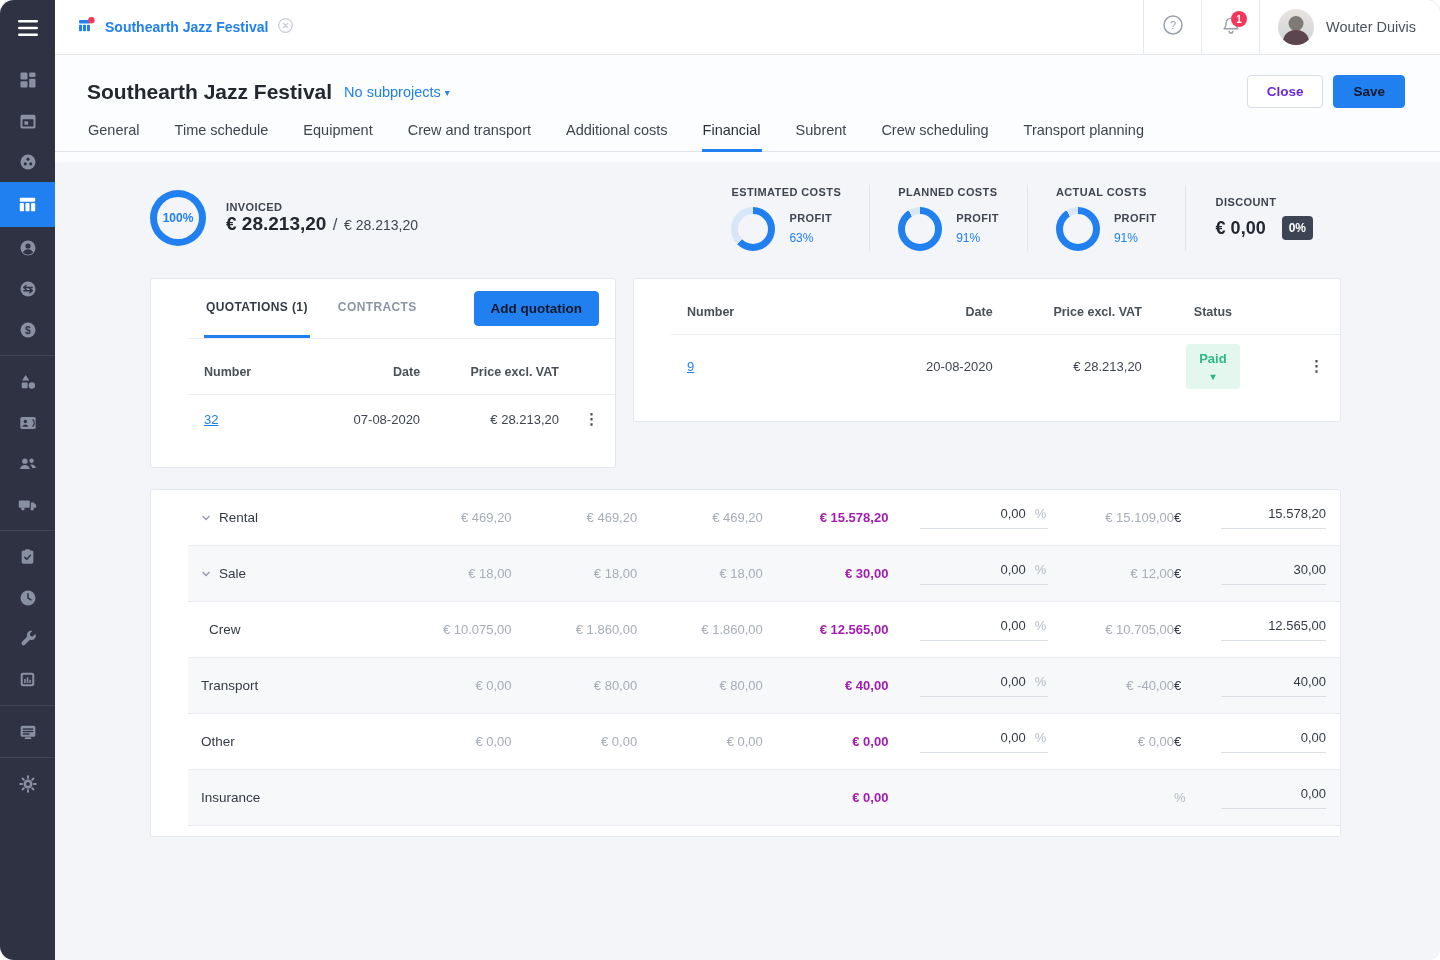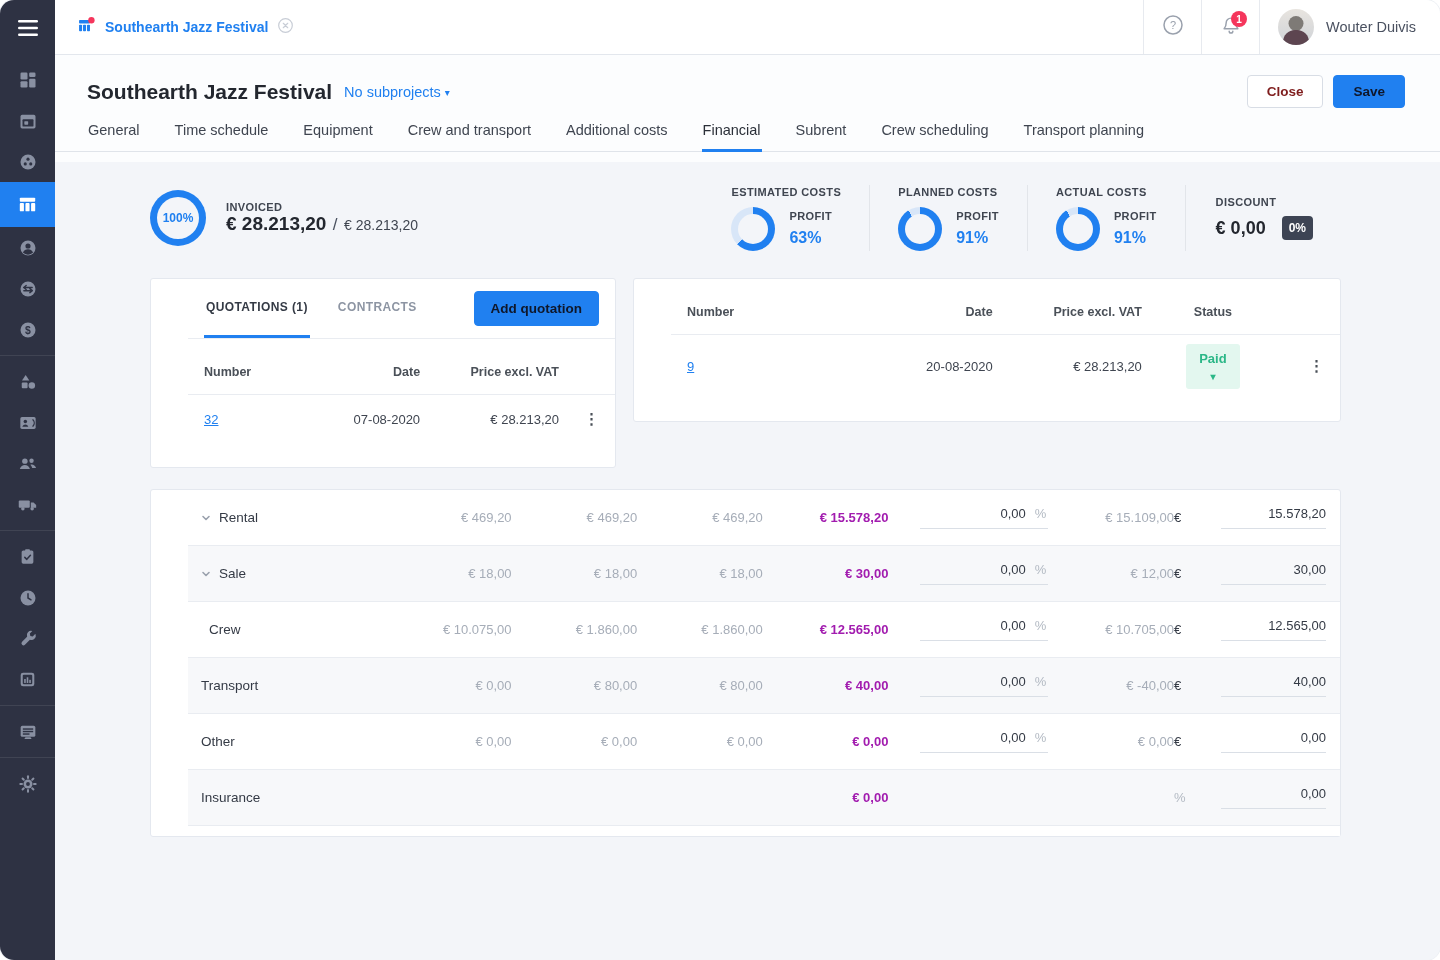--- a/index.html
+++ b/index.html
@@ -35,21 +35,21 @@
   .avatar::after{content:"";position:absolute;left:50%;top:21px;transform:translateX(-50%);width:26px;height:16px;border-radius:12px 12px 0 0;background:#5d4550;}
 
   
   .pagehead{position:absolute;left:55px;right:0;top:55px;height:107px;background:#fcfdfe;}
   .ph-top{display:flex;align-items:center;padding:20px 35px 0 32px;}
   .page-title{font-size:21px;font-weight:700;color:#23272f;}
   .subprojects{margin-left:12px;color:var(--link);font-size:14.5px;cursor:pointer;}
   .caret{font-size:10px;vertical-align:1px;}
   .ph-actions{margin-left:auto;display:flex;gap:10px;}
   .btn{font-family:inherit;font-size:13.5px;font-weight:700;border-radius:4px;padding:8px 19px;cursor:pointer;}
-  .btn-ghost{background:#fff;border:1px solid #d8dde5;color:#7f1d1d;}
+  .btn-ghost{background:#fff;border:1px solid #d8dde5;color:#6d28d9;}
   .btn-primary{background:var(--accent);border:1px solid var(--accent);color:#0f172a;}
   .tabs{display:flex;gap:33px;padding:0 32px;margin-top:14px;border-bottom:1px solid #e0e4ea;}
   .tab{font-size:14.5px;color:#3f4550;padding:0 1px 11px;cursor:pointer;border-bottom:3px solid transparent;margin-bottom:-1px;}
   .tab.active{border-bottom-color:var(--accent);color:#2b3039;font-weight:400;}
 
   
   .content{position:absolute;left:55px;right:0;top:162px;bottom:0;background:var(--bg);padding:23px 99px 0 95px;overflow:hidden;}
 
   
   .stats{display:flex;align-items:center;margin-bottom:27px;}
@@ -61,21 +61,21 @@
   .donut-pct{font-size:12px;font-weight:700;color:var(--accent);}
   .stat-label{font-size:11px;font-weight:700;color:#3f4550;letter-spacing:.4px;}
   .inv-amount{color:#23272f;}
   .inv-main{font-size:19px;font-weight:700;}
   .inv-sep{font-size:17px;color:#4a5160;font-weight:400;margin:0 2px;}
   .inv-total{font-size:14px;color:#3f4550;}
   .stats-right{margin-left:auto;display:flex;align-items:center;}
   .stat-group{padding:0 28px;}
   .stat-row{display:flex;align-items:center;gap:14px;margin-top:9px;}
   .profit-lbl{font-size:11px;font-weight:700;color:#3f4550;letter-spacing:.4px;}
-  .profit-pct{font-size:16px;font-weight:700;color:var(--accent);margin-top:7px;}
+  .profit-pct{font-size:12px;font-weight:400;color:var(--accent);margin-top:7px;}
   .stat-sep{width:1px;height:66px;background:#e2e5ea;}
   .disc-group{padding-left:30px;}
   .disc-row{display:flex;align-items:center;gap:16px;margin-top:8px;}
   .disc-amount{font-size:18px;font-weight:700;color:#23272f;}
   .disc-badge{background:#3d4454;color:#fff;font-size:12px;font-weight:700;border-radius:4px;padding:5px 7px;}
 
   
   .cards-row{display:flex;gap:17px;align-items:flex-start;}
   .card{background:#fff;border:1px solid var(--card-border);border-radius:3px;padding-left:37px;}
   .q-card{width:466px;}

